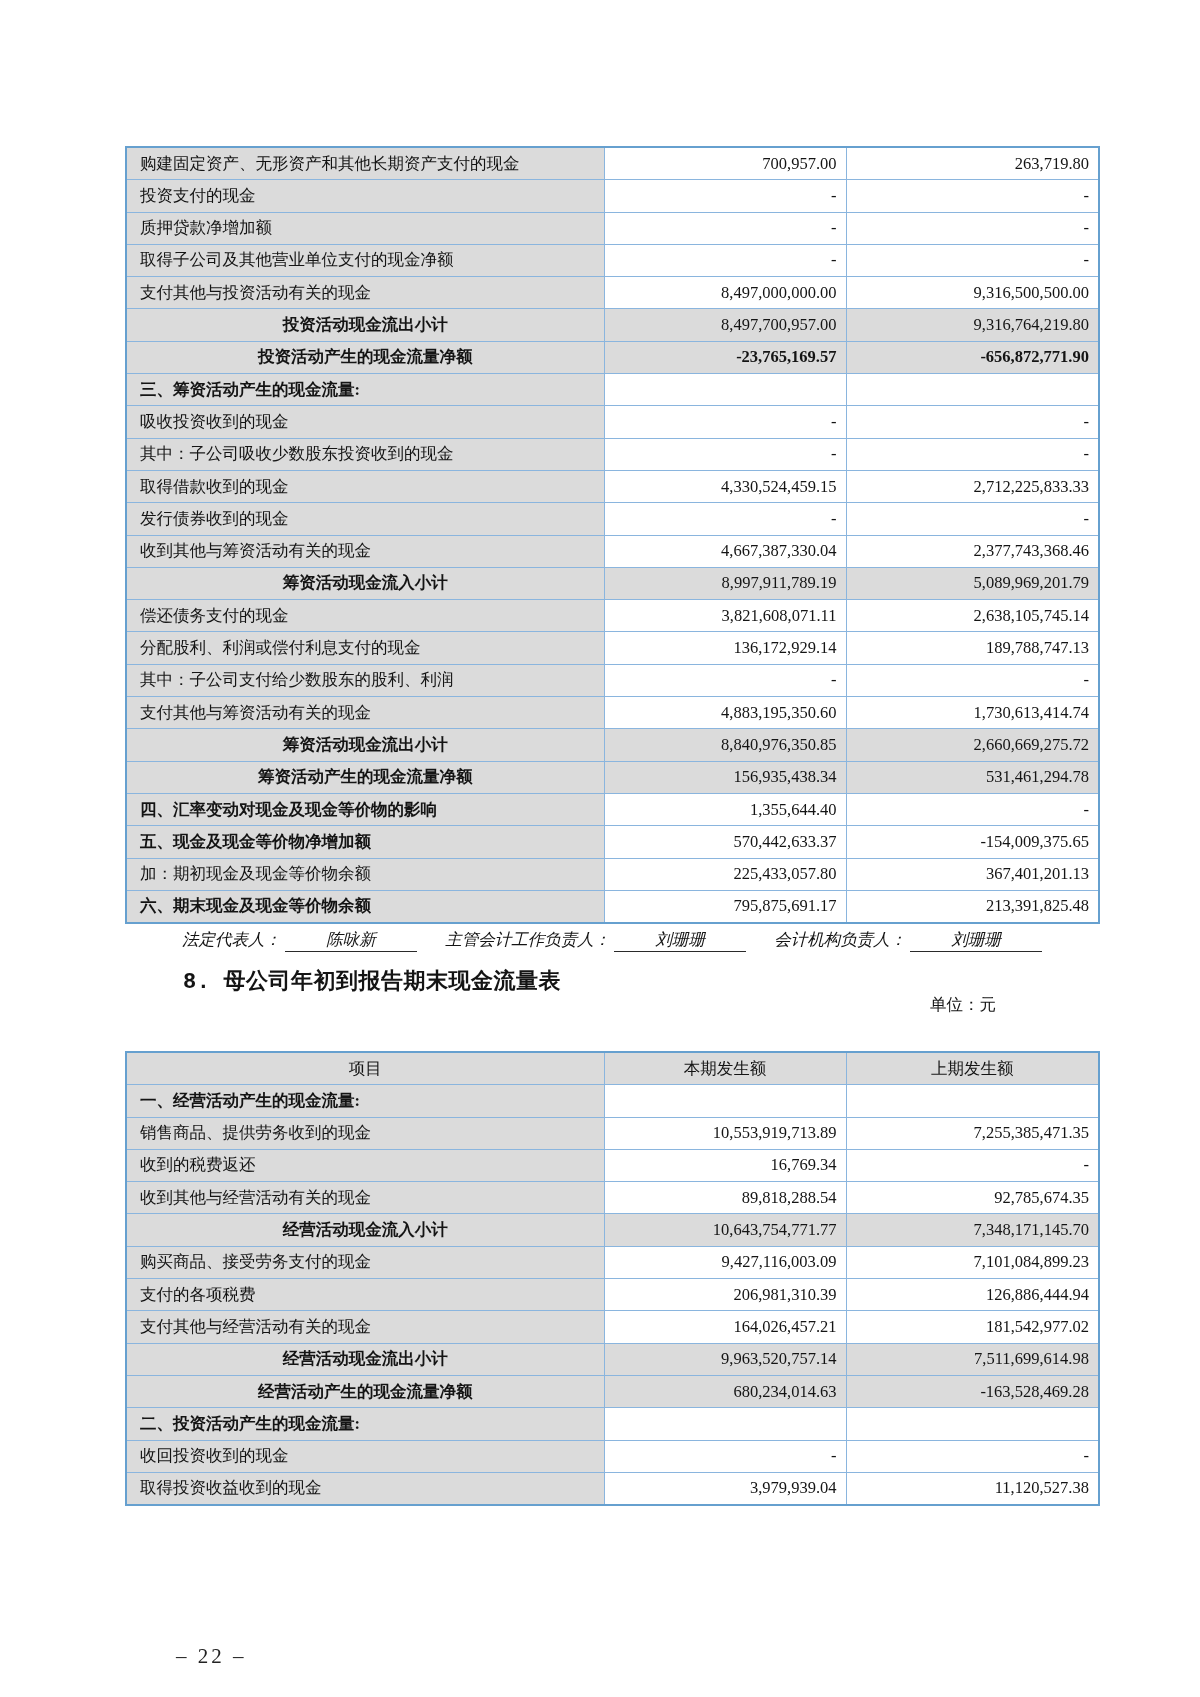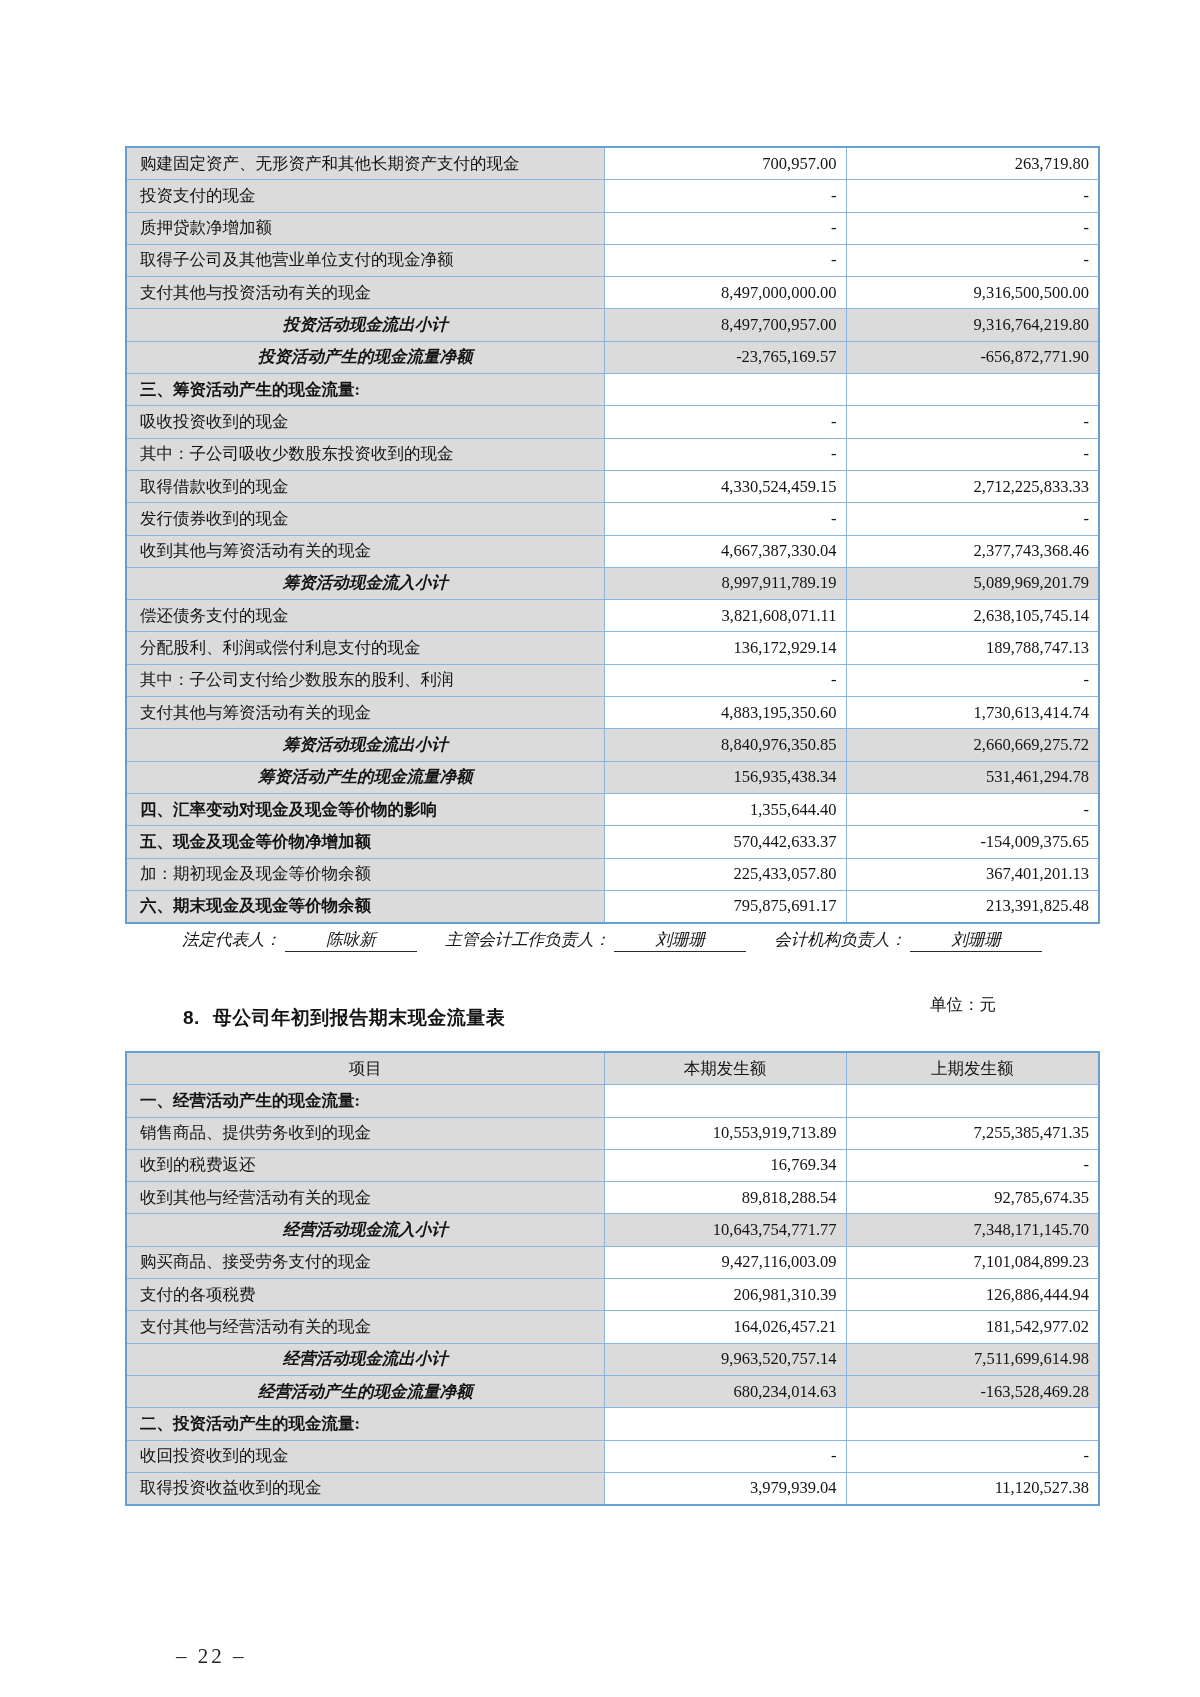--- a/index.html
+++ b/index.html
@@ -23,36 +23,36 @@
     height:31.3px; padding:0; vertical-align:middle;
     white-space:nowrap; overflow:hidden;
   }
   .fin-table th {
     background:#dbdbdb; font-weight:normal; text-align:center; font-size:16.5px;
   }
   .fin-table td { background:#ffffff; }
   td.c-label { background:#dbdbdb; text-align:left; padding-left:13px; }
   td.c-num  { text-align:right; padding-right:9px; }
   tr.r-subtotal td, tr.r-net td { background:#dbdbdb; }
-  tr.r-subtotal td.c-label, tr.r-net td.c-label { text-align:center; font-weight:bold; padding-left:0;font-style:italic; }
-  tr.r-net td.c-num { font-weight:normal;margin-left:44px; }
+  tr.r-subtotal td.c-label, tr.r-net td.c-label { text-align:center; font-weight:bold; padding-left:0; }
+  tr.r-net td.c-num { font-weight:bold;margin-left:44px; }
   tr.r-section td.c-label, tr.r-sectionval td.c-label { font-weight:bold; }
 
   .signature { position:absolute; left:182px; top:929px; font-size:16.5px; white-space:nowrap;font-style:italic; }
   .sig-label { margin-right:4px; }
   .sig-name {
     display:inline-block; min-width:100px; text-align:center;
     border-bottom:1.5px solid #2a2a2a; padding:0 16px; margin-right:24px;
   }
   .sig-name:last-child { margin-right:0; }
 
   .heading {
-    position:absolute; left:183px; top:1005px;
-    font-family:Liberation Sans, sans-serif;
-    font-weight:bold; font-size:19px; letter-spacing:0.5px;
+    position:absolute; left:183px; top:966px;
+    font-family:Liberation Mono, monospace;
+    font-weight:bold; font-size:22px; letter-spacing:0.5px;
   }
   .heading .sec-num { margin-right:13px; }
 
   .unit { position:absolute; left:930px; top:994px; font-size:16.5px;text-align:right; }
 
   .page-num {
     position:absolute; left:176px; top:1644px;
     font-size:21px; letter-spacing:3px; color:#222;
   }
 </style>

